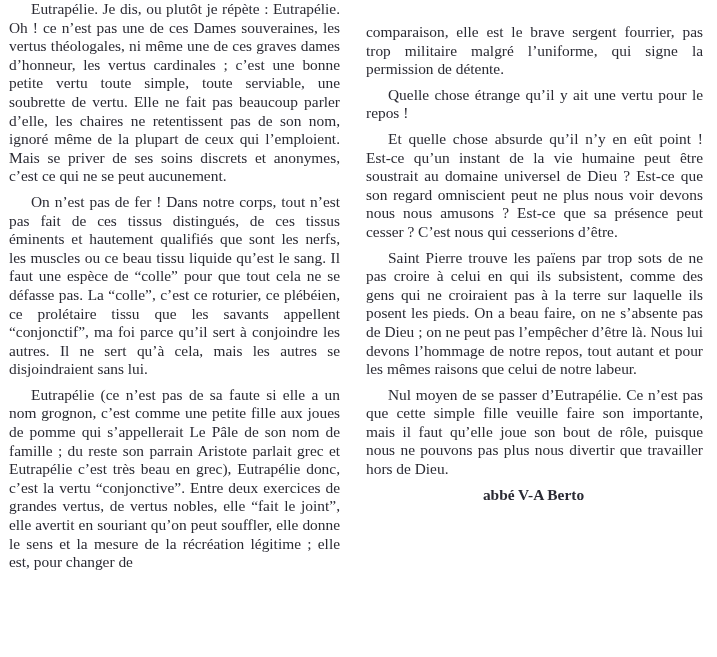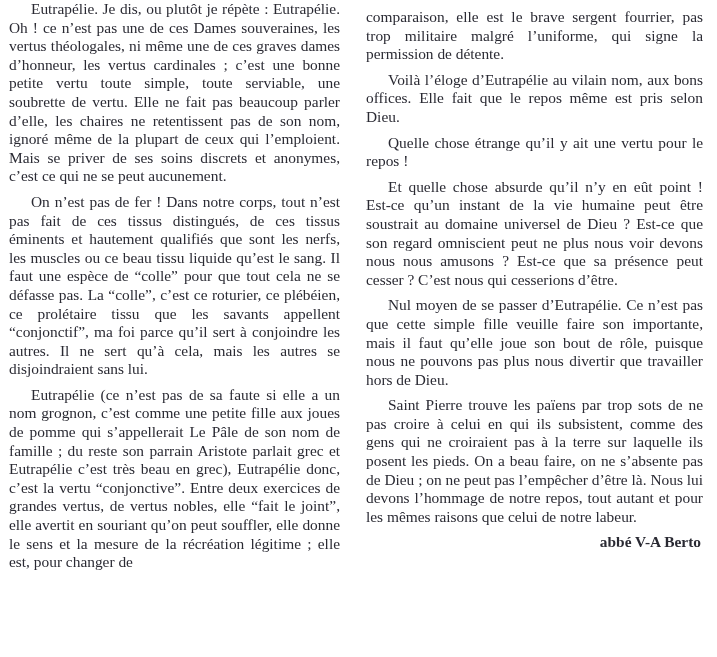--- a/index.html
+++ b/index.html
@@ -21,58 +21,57 @@
     box-sizing: border-box;
     width: 717px;
   }
   .col {
     font-size: 15.4px;
     line-height: 18.6px;
     text-align: justify;
     text-justify: inter-word;
   }
   .col-left  { width: 331px; }
-  .col-right { width: 337px; padding-top: 8px; }
+  .col-right { width: 337px; padding-top: 23px; }
   .title {
     font-size: 18px;
     font-weight: normal;
     font-variant: small-caps;
     letter-spacing: 1.6px;
     text-align: center;
     margin: 12px 0 13px 0;
     text-indent: 0;
   }
   p.para {
     margin: 0 0 7px 0;
     text-indent: 22px;
   }
   p.para.no-indent {
     text-indent: 0;
   }
   .signature {
-    text-align: right;
+    text-align: center;
     font-weight: bold;
     margin-top: 5px;
     padding-right: 2px;
   }
 </style>
 </head>
 <body>
 
 <div class="page">
 
   <div class="col col-left">
     <p class="para">Eutrapélie. Je dis, ou plutôt je répète : Eutrapélie. Oh ! ce n’est pas une de ces Dames souveraines, les vertus théologales, ni même une de ces graves dames d’honneur, les vertus cardinales ; c’est une bonne petite vertu toute simple, toute serviable, une soubrette de vertu. Elle ne fait pas beaucoup parler d’elle, les chaires ne retentissent pas de son nom, ignoré même de la plupart de ceux qui l’emploient. Mais se priver de ses soins discrets et anonymes, c’est ce qui ne se peut aucunement.</p>
     <p class="para">On n’est pas de fer ! Dans notre corps, tout n’est pas fait de ces tissus distingués, de ces tissus éminents et hautement qualifiés que sont les nerfs, les muscles ou ce beau tissu liquide qu’est le sang. Il faut une espèce de “colle” pour que tout cela ne se défasse pas. La “colle”, c’est ce roturier, ce plébéien, ce prolétaire tissu que les savants appellent “conjonctif”, ma foi parce qu’il sert à conjoindre les autres. Il ne sert qu’à cela, mais les autres se disjoindraient sans lui.</p>
     <p class="para">Eutrapélie (ce n’est pas de sa faute si elle a un nom grognon, c’est comme une petite fille aux joues de pomme qui s’appellerait Le Pâle de son nom de famille ; du reste son parrain Aristote parlait grec et Eutrapélie c’est très beau en grec), Eutrapélie donc, c’est la vertu “conjonctive”. Entre deux exercices de grandes vertus, de vertus nobles, elle “fait le joint”, elle avertit en souriant qu’on peut souffler, elle donne le sens et la mesure de la récréation légitime ; elle est, pour changer de</p>
   </div>
 
   <div class="col col-right">
     <p class="para no-indent">comparaison, elle est le brave sergent fourrier, pas trop militaire malgré l’uniforme, qui signe la permission de détente.</p>
-    <p class="para">Voilà l’éloge d’Eutrapélie au vilain nom, aux bons offices. Elle fait que le repos même est pris selon Dieu.</p>
     <p class="para">Quelle chose étrange qu’il y ait une vertu pour le repos !</p>
     <p class="para">Et quelle chose absurde qu’il n’y en eût point ! Est-ce qu’un instant de la vie humaine peut être soustrait au domaine universel de Dieu ? Est-ce que son regard omniscient peut ne plus nous voir devons nous nous amusons ? Est-ce que sa présence peut cesser ? C’est nous qui cesserions d’être.</p>
+    <p class="para">Saint Pierre trouve les païens par trop sots de ne pas croire à celui en qui ils subsistent, comme des gens qui ne croiraient pas à la terre sur laquelle ils posent les pieds. On a beau faire, on ne s’absente pas de Dieu ; on ne peut pas l’empêcher d’être là. Nous lui devons l’hommage de notre repos, tout autant et pour les mêmes raisons que celui de notre labeur.</p>
     <p class="para">Nul moyen de se passer d’Eutrapélie. Ce n’est pas que cette simple fille veuille faire son importante, mais il faut qu’elle joue son bout de rôle, puisque nous ne pouvons pas plus nous divertir que travailler hors de Dieu.</p>
-    <p class="para">Saint Pierre trouve les païens par trop sots de ne pas croire à celui en qui ils subsistent, comme des gens qui ne croiraient pas à la terre sur laquelle ils posent les pieds. On a beau faire, on ne s’absente pas de Dieu ; on ne peut pas l’empêcher d’être là. Nous lui devons l’hommage de notre repos, tout autant et pour les mêmes raisons que celui de notre labeur.</p>
     <div class="signature">abbé V-A Berto</div>
   </div>
 
 </div>
 
 </body></html>

